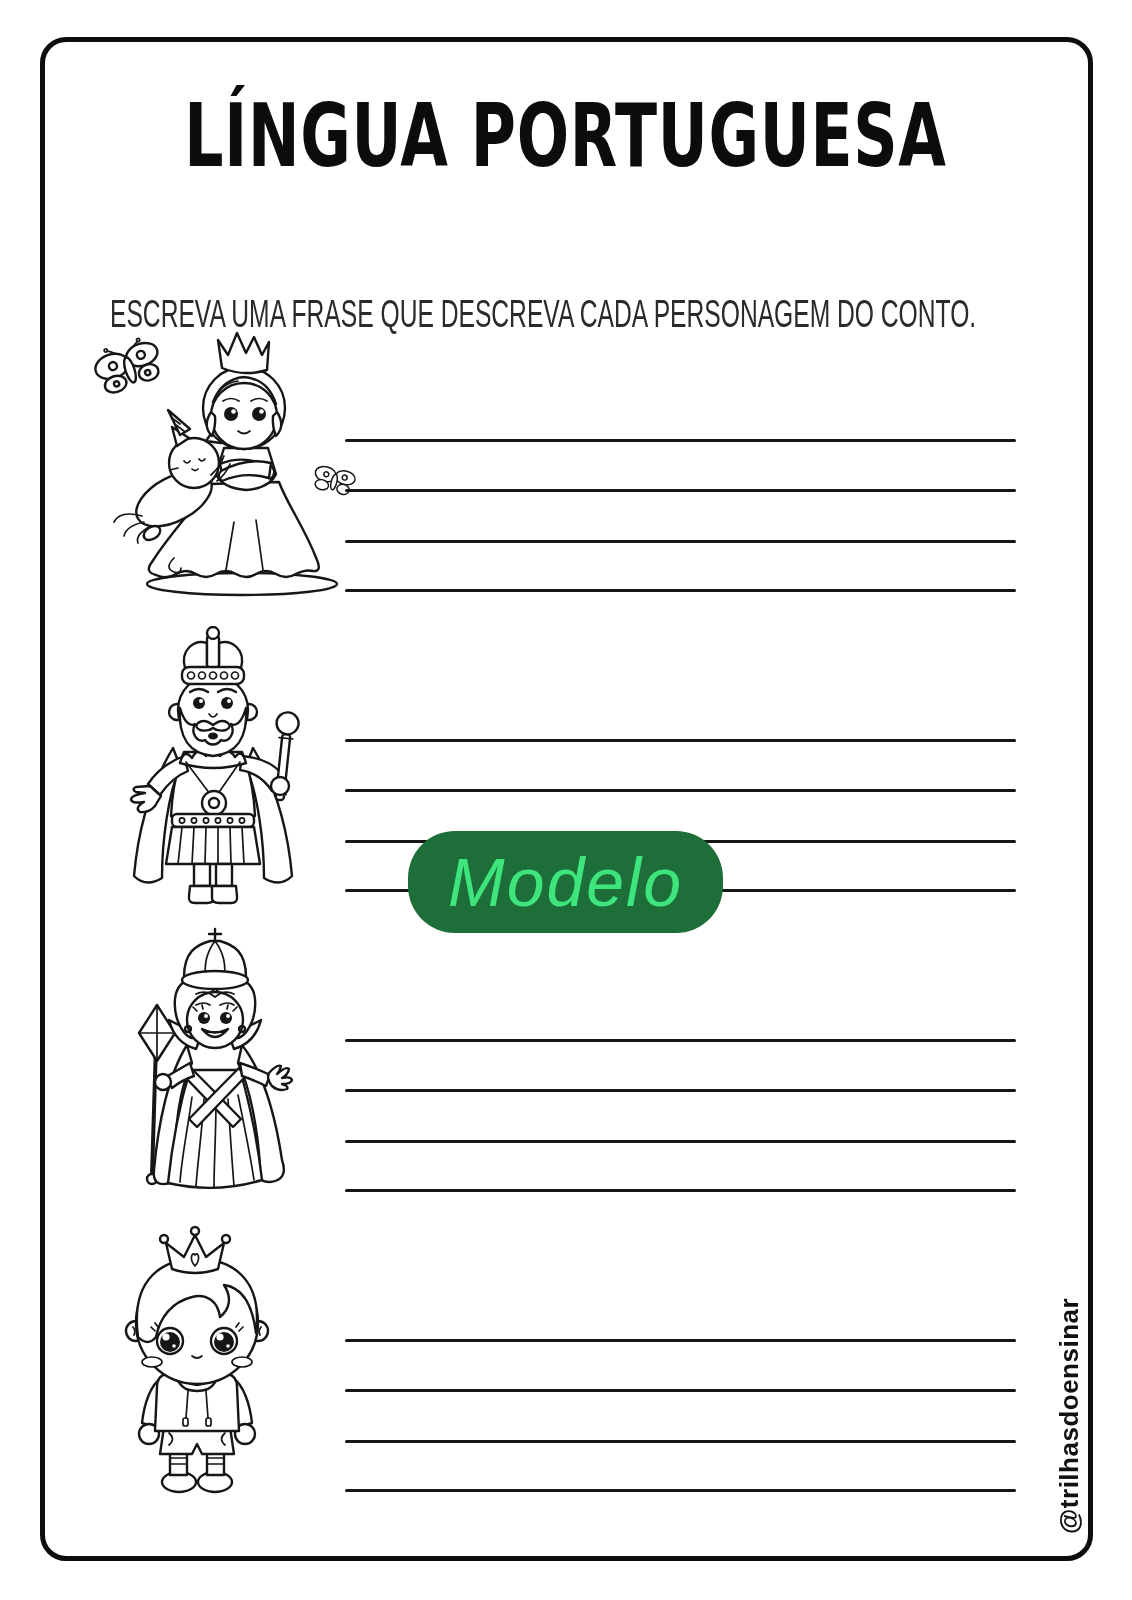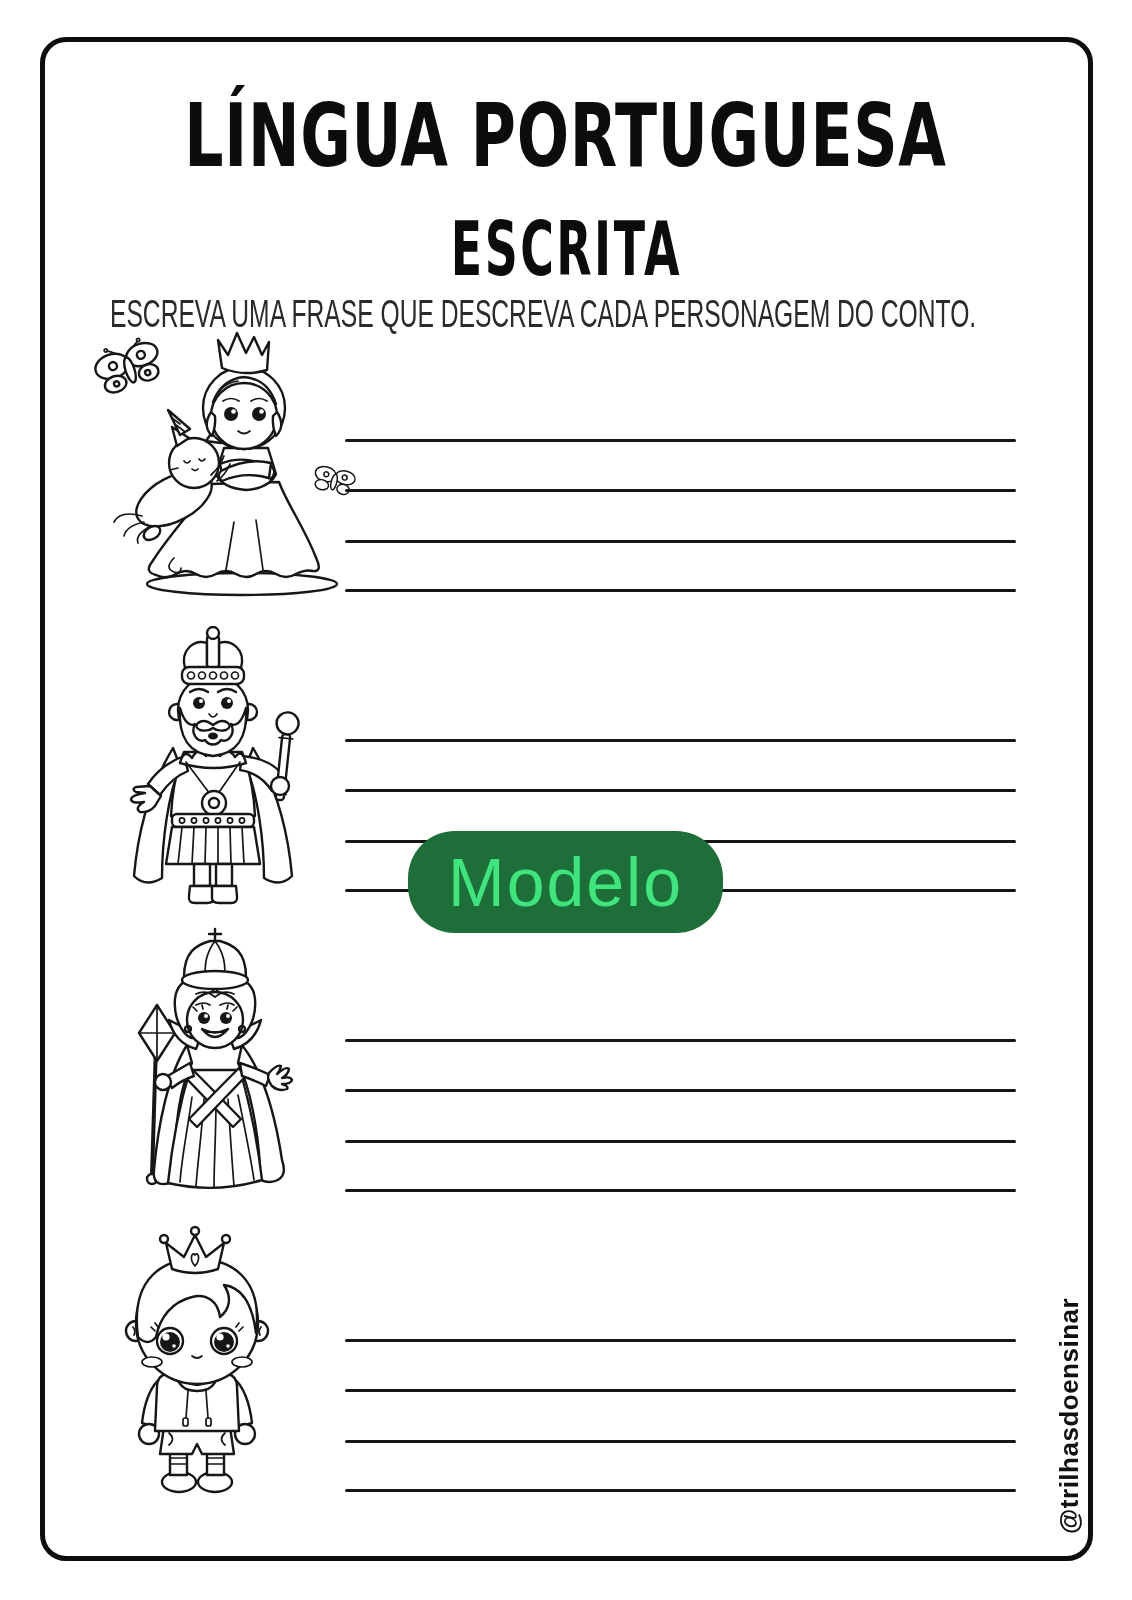--- a/index.html
+++ b/index.html
@@ -27,38 +27,35 @@
   .illust .w  { fill:#ffffff; }
   .illust .k  { fill:#161616; stroke:none; }
   .illust .wd { fill:#ffffff; stroke:none; }
   .illust .thin { stroke-width:1.7; }
 
   .line-group { position:absolute; left:345px; width:671px; height:154px; }
   .wline { position:absolute; left:0; width:671px; height:3px; background:#161616; border-radius:2px; }
   .wline.l1 { top:0; } .wline.l2 { top:50px; } .wline.l3 { top:101px; } .wline.l4 { top:150px; }
 
   .badge { position:absolute; left:408px; top:831px; width:315px; height:102px; z-index:5;
-           background:#1e6e3a; border-radius:47px; display:flex; align-items:center; justify-content:center; }
+           background:#1e6e3a; border-radius:47px; display:flex; align-items:center; justify-content:center;font-style:italic; }
   .badge span { font-size:68px; color:#3ee57d; letter-spacing:2px; }
 
   .credit { position:absolute; left:1054px; top:1534px; width:232px; transform:rotate(-90deg);
             transform-origin:0 0; font-size:26px; font-weight:bold; color:#111; white-space:nowrap;
             letter-spacing:0.5px; }
 </style>
 </head>
 <body>
 
 <div class="page">
   <div class="frame"></div>
 
   <div class="title-wrap">
     <span class="title-inner">LÍNGUA PORTUGUESA</span>
-  </div>
-  <div class="subtitle-wrap">
-    <span class="subtitle-inner">ESCRITA</span>
   </div>
 
   <div class="instruction">
     <span class="instruction-inner">ESCREVA UMA FRASE QUE DESCREVA CADA PERSONAGEM DO CONTO.</span>
   </div>
 
   <div>
     <svg class="illust" style="left:82px; top:322px;" width="300" height="285" viewBox="0 0 300 285">
 
       <g transform="translate(48,48) rotate(-18)">

